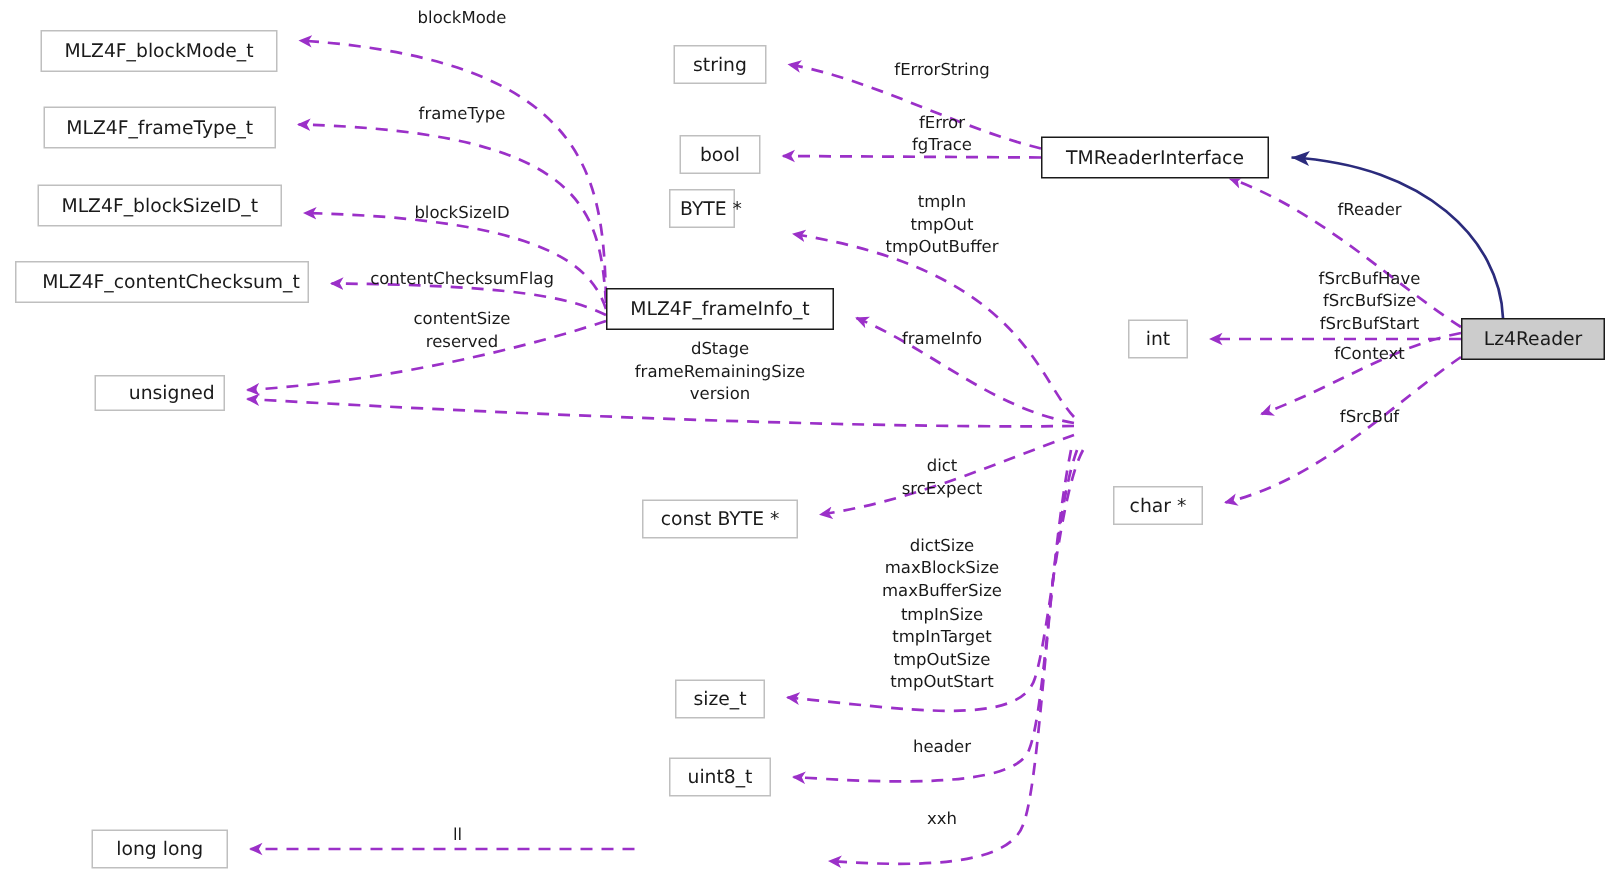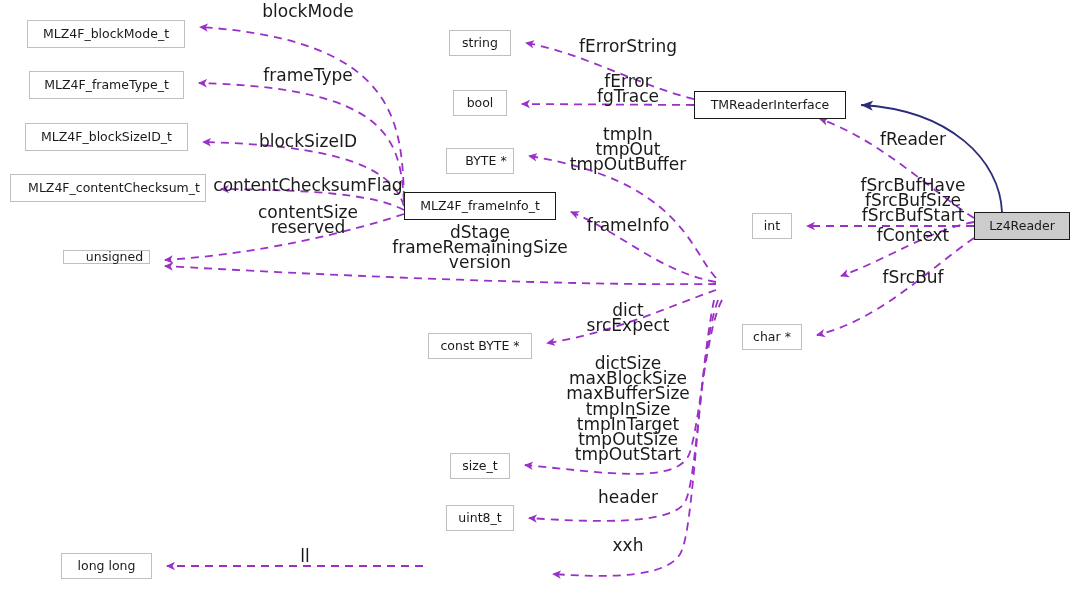--- a/index.html
+++ b/index.html
@@ -38,21 +38,21 @@
   }
   .node.bold {
     border: 1.6px solid #1a1a1a;
   }
   .node.highlight {
     border: 1.6px solid #1a1a1a;
     background: #cccccc;
   }
   .edge-label {
     position: absolute;
-    font-size: 17px;
+    font-size: 11px;
     color: #1a1a1a;
     white-space: pre;
     text-align: center;
     line-height: 15.2px;
     transform: translateX(-50%);
     pointer-events: none;
   }
 </style>
 </head>
 <body>
@@ -120,34 +120,34 @@
     </div>
   <div class="node" style="left:29px;top:71px;width:155px;height:28px;">
       <span>MLZ4F_frameType_t</span>
     </div>
   <div class="node" style="left:25px;top:123px;width:163px;height:28px;">
       <span>MLZ4F_blockSizeID_t</span>
     </div>
   <div class="node" style="left:10px;top:174px;width:196px;height:28px;padding-left:12px;">
       <span>MLZ4F_contentChecksum_t</span>
     </div>
-  <div class="node" style="left:63px;top:250px;width:87px;height:14px;padding-left:16px;">
+  <div class="node" style="left:63px;top:250px;width:87px;height:24px;padding-left:16px;">
       <span>unsigned</span>
     </div>
   <div class="node" style="left:61px;top:553px;width:91px;height:26px;">
       <span>long long</span>
     </div>
 
   <div class="node" style="left:449px;top:30px;width:62px;height:26px;">
       <span>string</span>
     </div>
   <div class="node" style="left:453px;top:90px;width:54px;height:26px;">
       <span>bool</span>
     </div>
-  <div class="node" style="left:446px;top:148px;width:68px;height:26px;padding-left:12px;">
+  <div class="node" style="left:446px;top:126px;width:44px;height:26px;padding-left:12px;">
       <span>BYTE *</span>
     </div>
   <div class="node bold" style="left:404px;top:192px;width:152px;height:28px;">
       <span>MLZ4F_frameInfo_t</span>
     </div>
   <div class="node" style="left:428px;top:333px;width:104px;height:26px;">
       <span>const BYTE *</span>
     </div>
   <div class="node" style="left:450px;top:453px;width:60px;height:26px;text-align:center;">
       <span>size_t</span>

